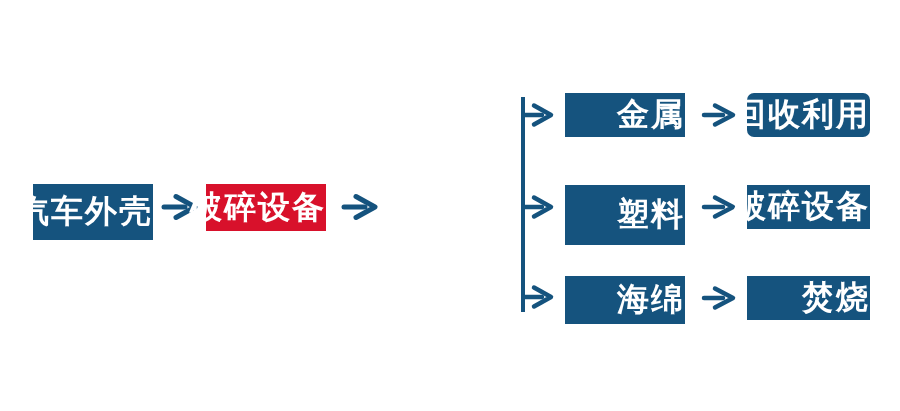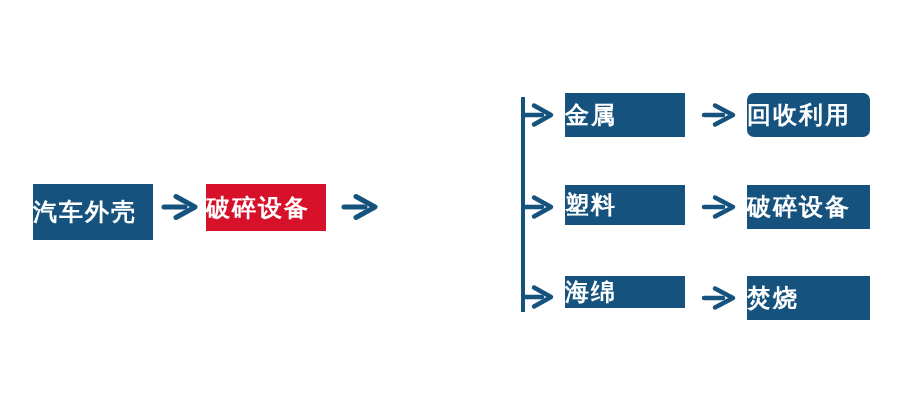--- a/index.html
+++ b/index.html
@@ -17,24 +17,24 @@
     position: relative;
     width: 900px;
     height: 411px;
     background: var(--bg);
     overflow: hidden;
   }
   .node {
     position: absolute;
     display: flex;
     align-items: center;
-    justify-content: flex-start;
+    justify-content: flex-end;
     color: var(--text);
     font-weight: bold;
-    font-size: 24px;
+    font-size: 32px;
     letter-spacing: 2px;
     white-space: nowrap;
   }
   .node.blue { background: var(--blue); }
   .node.red  { background: var(--red); }
   .arrow { position: absolute; display: block; }
   .arrow path {
     stroke: var(--blue);
     fill: none;
     stroke-linecap: round;
@@ -88,32 +88,32 @@
     <span>金属</span>
   </div>
   <svg class="arrow" style="left:701px; top:101px;" width="38" height="28" viewBox="0 0 38 28">
     <path d="M3,14 L22,14" stroke-width="4.5"></path>
     <path d="M14,4.5 L32,14 L14,23.5" stroke-width="4.5"></path>
   </svg>
   <div class="node blue" style="left:747px; top:93px; width:123px; height:44px;border-radius:7px;">
     <span>回收利用</span>
   </div>
 
-  <div class="node blue" style="left:565px; top:185px; width:120px; height:40px;">
+  <div class="node blue" style="left:565px; top:185px; width:120px; height:60px;">
     <span>塑料</span>
   </div>
   <svg class="arrow" style="left:701px; top:193px;" width="38" height="28" viewBox="0 0 38 28">
     <path d="M3,14 L22,14" stroke-width="4.5"></path>
     <path d="M14,4.5 L32,14 L14,23.5" stroke-width="4.5"></path>
   </svg>
   <div class="node blue" style="left:747px; top:185px; width:123px; height:44px;">
     <span>破碎设备</span>
   </div>
 
-  <div class="node blue" style="left:565px; top:276px; width:120px; height:32px;">
+  <div class="node blue" style="left:565px; top:276px; width:120px; height:48px;">
     <span>海绵</span>
   </div>
   <svg class="arrow" style="left:701px; top:284px;" width="38" height="28" viewBox="0 0 38 28">
     <path d="M3,14 L22,14" stroke-width="4.5"></path>
     <path d="M14,4.5 L32,14 L14,23.5" stroke-width="4.5"></path>
   </svg>
   <div class="node blue" style="left:747px; top:276px; width:123px; height:44px;">
     <span>焚烧</span>
   </div>
 

